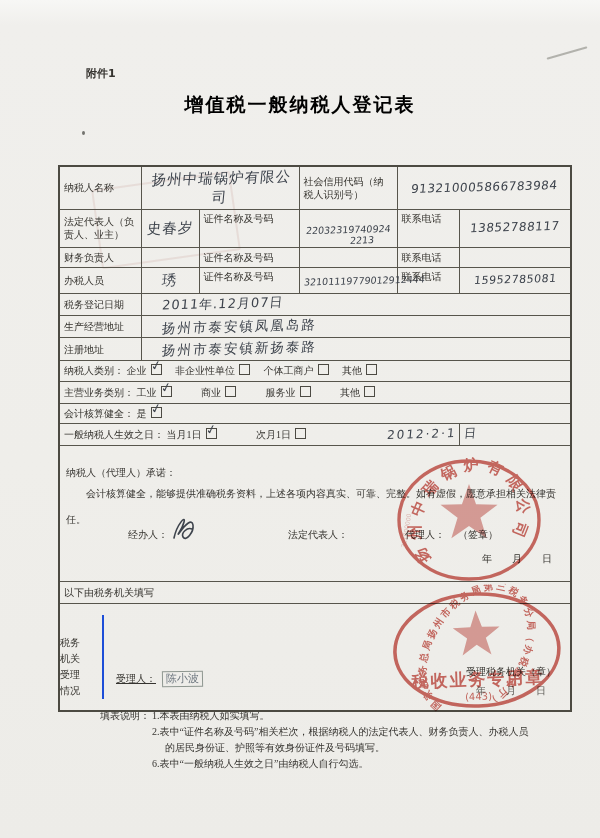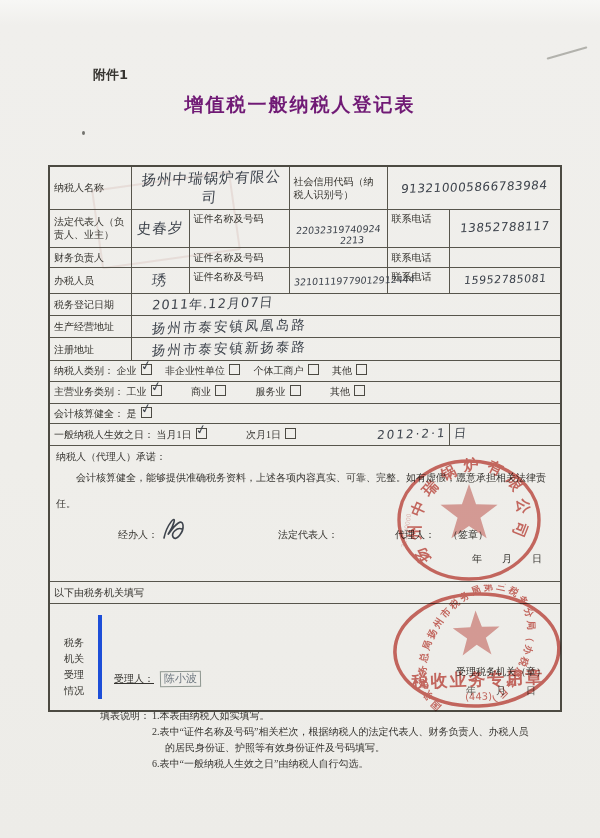--- a/index.html
+++ b/index.html
@@ -3,31 +3,31 @@
 <meta charset="utf-8">
 <style>
   html,body{margin:0;padding:0;}
   body{
     width:600px;height:838px;position:relative;overflow:hidden;
     background:linear-gradient(180deg,#f7f7f5 0%,#f0efec 3%,#efeeea 55%,#edece8 100%);
     font-family:"Liberation Serif","DejaVu Serif",serif;
     color:#363430;
   }
   .paper{position:absolute;inset:0;}
-  .attachment{position:absolute;left:93px;top:66px;font-size:13px;font-weight:bold;
+  .attachment{position:absolute;left:86px;top:66px;font-size:11px;font-weight:bold;
     font-family:"DejaVu Sans","Liberation Sans",sans-serif;}
   .title{position:absolute;left:0;top:92px;width:100%;text-align:center;font-size:19px;
-    font-weight:bold;letter-spacing:2px;font-family:"DejaVu Sans","Liberation Sans",sans-serif;color:#701a75;}
+    font-weight:bold;letter-spacing:2px;font-family:"DejaVu Sans","Liberation Sans",sans-serif;color:#000000;}
   .pen-dot{position:absolute;left:82px;top:131px;width:3px;height:4px;border-radius:50%;background:#5d5d58;opacity:.85;}
   .pen-mark{position:absolute;left:546px;top:52px;width:42px;height:2px;background:#90908b;
     transform:rotate(-16deg);opacity:.65;border-radius:2px;}
   .ghost-stamp{position:absolute;left:96px;top:180px;width:136px;height:76px;
     border:2px solid rgba(175,115,105,.14);transform:rotate(-8deg);border-radius:2px;}
 
-  table.form{position:absolute;left:48px;top:165px;width:512px;border-collapse:collapse;
+  table.form{position:absolute;left:58px;top:165px;width:512px;border-collapse:collapse;
     table-layout:fixed;z-index:1;}
   table.form td{border:1px solid #57554c;padding:2px 4px;font-size:10px;line-height:1.3;
     vertical-align:middle;box-sizing:border-box;position:relative;}
   table.form{border:2px solid #4c4a42;}
   .lbl{color:#35332e;}
   .top{vertical-align:top !important;}
 
   
   .hw{font-family:"DejaVu Sans","Liberation Sans",sans-serif;color:#3d434c;
     display:inline-block;transform:rotate(-1.5deg) skewX(-7deg);font-weight:400;}
@@ -35,36 +35,36 @@
   .hw-num{font-size:11px;letter-spacing:.5px;}
   .hw-small{font-size:9.5px;letter-spacing:0;}
   .hw-addr{font-size:13.5px;letter-spacing:2px;}
   .abs{position:absolute;}
 
   
   .cb{display:inline-block;width:9px;height:9px;border:1px solid #4c4a43;margin:0 3px -1px 4px;position:relative;}
   .cb.checked::after{content:"✓";position:absolute;left:-1px;top:-7px;font-size:13px;color:#3d434c;
     transform:rotate(-12deg);font-family:"DejaVu Sans",sans-serif;}
   .option{white-space:nowrap;}
-  .opts-wide .option{margin-right:24px;font-family:Liberation Mono, monospace;}
+  .opts-wide .option{margin-right:24px;}
   .opts-norm .option{margin-right:8px;}
 
   
-  .pledge-cell{vertical-align:top !important;padding:4px 6px !important;}
+  .pledge-cell{vertical-align:top !important;padding:20px 6px !important;}
   .pledge-body{text-indent:2em;margin-top:2px;line-height:26px;width:99%;}
   .sig-handler{position:absolute;left:68px;top:82px;}
   .sig-legal{position:absolute;left:228px;top:82px;}
   .sig-agent{position:absolute;left:345px;top:82px;}
   .sig-seal{position:absolute;left:398px;top:82px;}
   .sig-scribble{position:absolute;left:108px;top:66px;}
   .pledge-date{position:absolute;right:18px;top:106px;font-size:10px;}
 
   
   .accept-wrap{display:flex;height:100%;align-items:stretch;}
-  .accept-label{width:52px;border-right:4px solid #1d4ed8;text-align:center;
+  .accept-label{width:44px;border-right:2px solid #1d4ed8;text-align:left;
     white-space:pre-line;padding-top:20px;line-height:16px;box-sizing:border-box;}
   .accept-main{flex:1;position:relative;}
   .acceptor-line{position:absolute;left:12px;top:56px;font-size:10px;text-decoration:underline;}
   .acceptor-name{display:inline-block;border:1px solid #7e8881;color:#55606b;font-size:11px;
     padding:0 3px;margin-left:6px;transform:rotate(-1deg);font-family:"DejaVu Sans",sans-serif;opacity:.85;}
   .authority-line{position:absolute;right:14px;top:50px;font-size:10px;text-align:center;padding-left:20px;}
   .authority-date{margin-top:6px;opacity:.8;}
 
   
   .stamp{position:absolute;mix-blend-mode:multiply;opacity:.74;pointer-events:none;z-index:6;}

